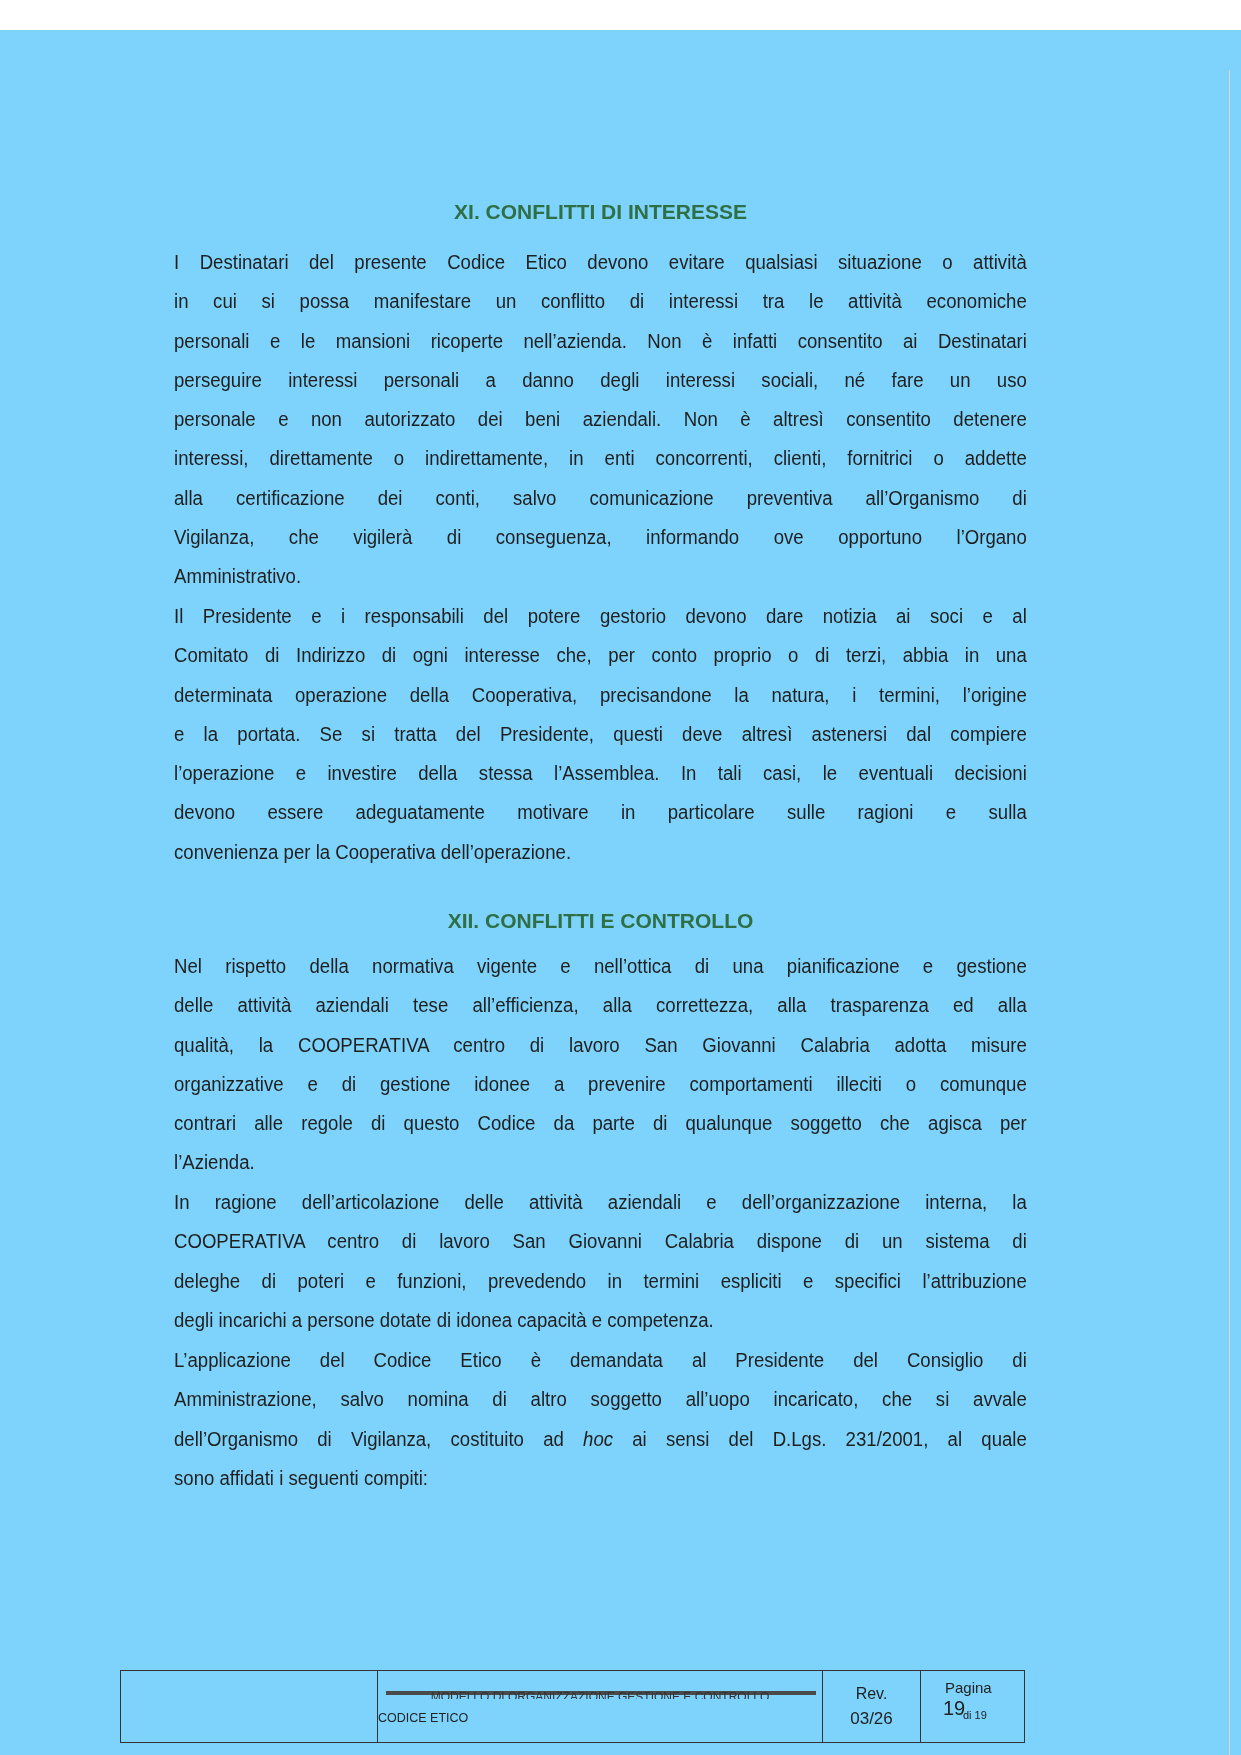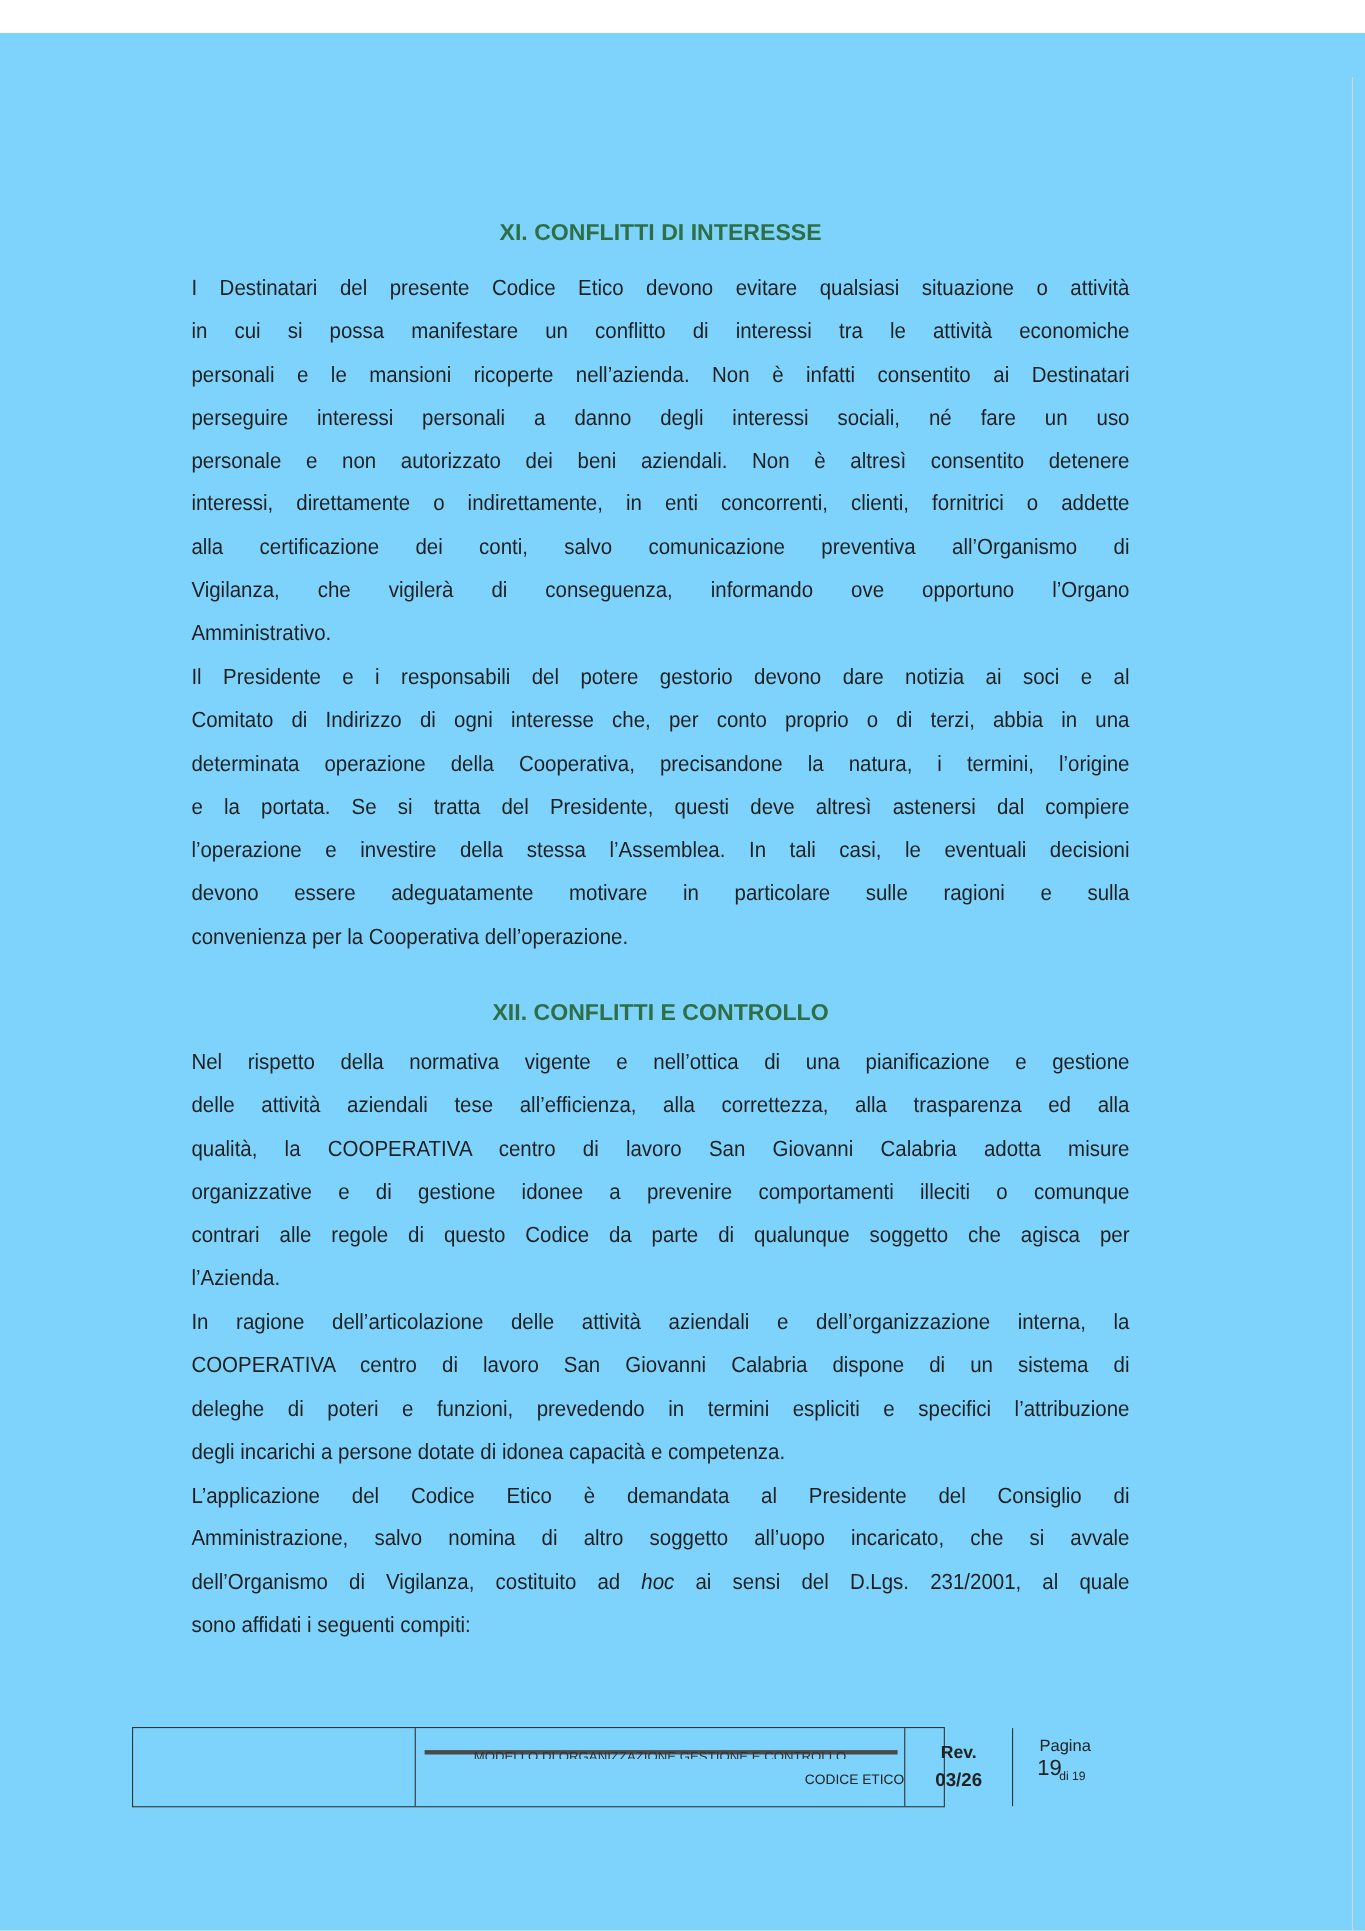--- a/index.html
+++ b/index.html
@@ -22,32 +22,32 @@
   }
   .para-inner { width: 917px; }
   .p1 { top: 213px; }
   .p2 { top: 567px; }
   .p3 { top: 917px; }
   .p4 { top: 1153px; }
   .p5 { top: 1311px; }
   .para .line { display: block; text-align: justify; text-align-last: justify; white-space: nowrap; }
   .para .line.last { text-align-last: left; }
   .footer {
-    position: absolute; left: 120px; top: 1540px; width: 739px; height: 73px;
+    position: absolute; left: 120px; top: 1640px; width: 905px; height: 73px;
     border: 1.5px solid #333; box-sizing: border-box;
     font-family: "Liberation Sans", sans-serif; color: #222;
   }
   .fcell { position: absolute; top: 0; height: 100%; box-sizing: border-box; }
   .fc1 { left: 0; width: 257px; border-right: 1.5px solid #333; }
   .fc2 { left: 257px; width: 445px; border-right: 1.5px solid #333; }
-  .fc3 { left: 702px; width: 98px; border-right: 1.5px solid #333; text-align: center; font-weight: bold; }
+  .fc3 { left: 702px; width: 98px; border-right: 1.5px solid #333; text-align: center; }
   .fc4 { left: 800px; width: 103px; }
   .rule { position: absolute; left: 8px; top: 20px; width: 430px; height: 4px; background: #4a4a4a; }
   .model-title { position: absolute; left: 0; width: 100%; top: 19px; text-align: center; font-size: 12px; color: #333; height: 9px; overflow: hidden; line-height: 14px; }
-  .doc-title { position: absolute; left: 0; width: 100%; top: 40px; text-align: right; font-size: 12.5px; color: #222; }
+  .doc-title { position: absolute; left: 0; width: 100%; top: 40px; text-align: left; font-size: 12.5px; color: #222; }
   .rev-label { position: absolute; left: 0; width: 100%; top: 14px; font-size: 16px; }
   .rev-value { position: absolute; left: 0; width: 100%; top: 38px; font-size: 17px; }
   .page-label { position: absolute; left: 24px; top: 8px; font-size: 15px; }
   .page-num { position: absolute; left: 22px; top: 26px; font-size: 20px; }
   .page-of { position: absolute; left: 42px; top: 38px; font-size: 11px; }
 </style>
 </head>
 <body>
 
 <div class="page">

